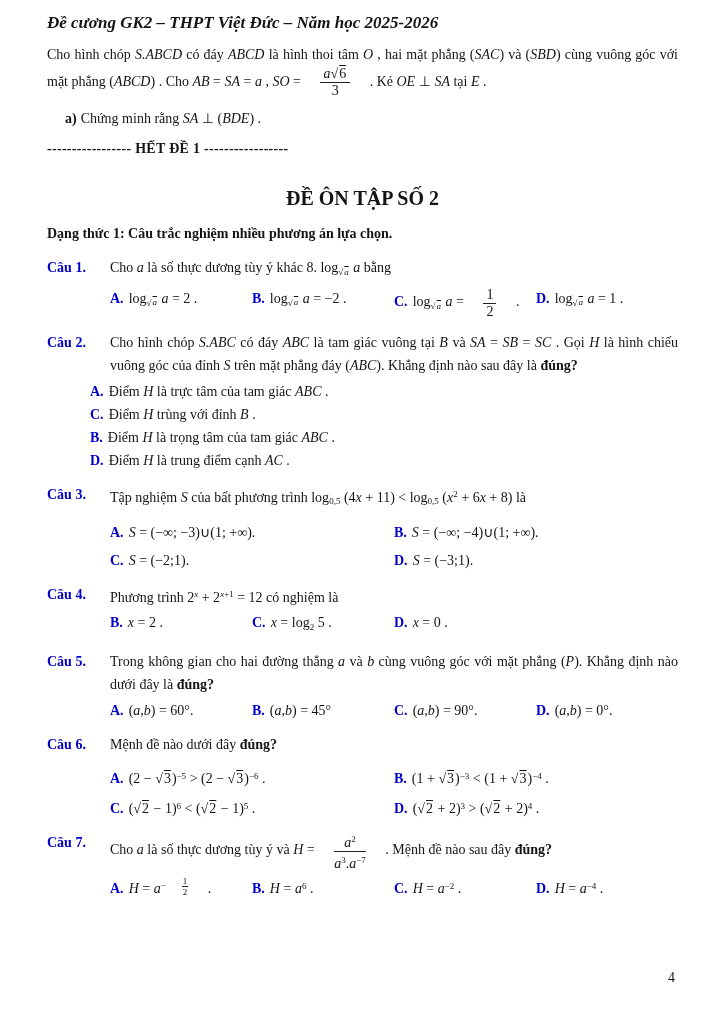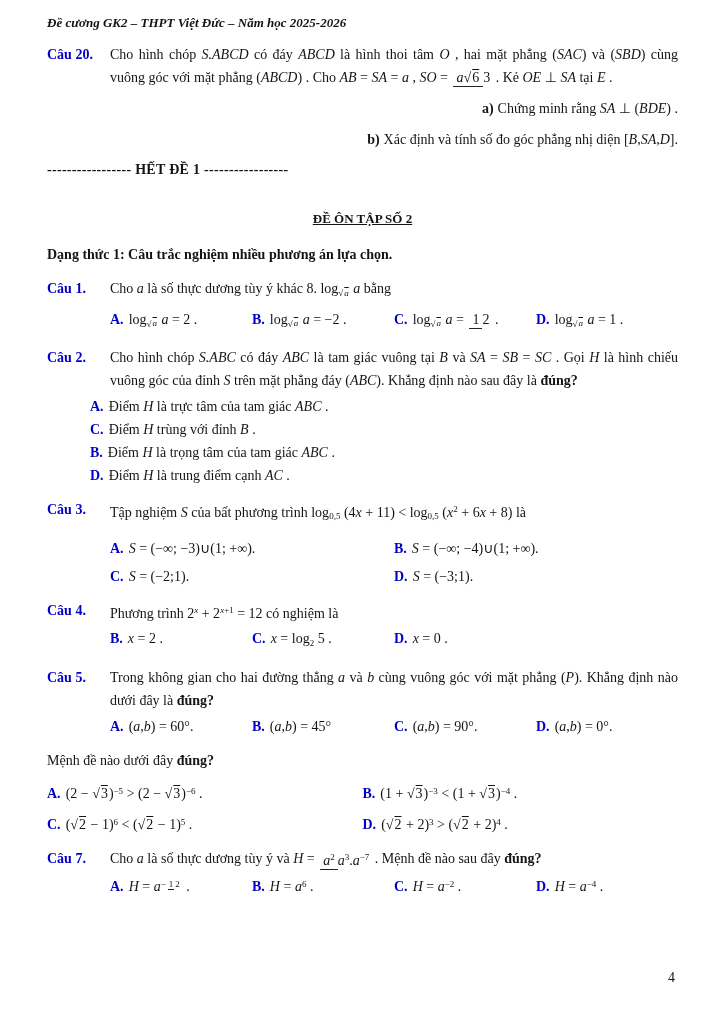--- a/index.html
+++ b/index.html
@@ -8,76 +8,72 @@
     width:725px;height:1024px;
     margin:0 auto;
     background:var(--paper,#ffffff);
     color:var(--ink,#141414);
     font-family:"Liberation Serif", serif;
     font-size:14px;line-height:23px;
     box-sizing:border-box;
     padding:14px 47px 0 47px;
     overflow:hidden;
   }
-  .doc-header{font-style:italic;font-weight:bold;font-size:13px;line-height:18px;}
+  .doc-header{font-style:italic;font-weight:bold;font-size:17px;line-height:18px;}
   .q{display:flex;margin-top:11px;}
   .q-label{flex:0 0 63px;color:var(--accent,#0000C8);font-weight:bold;white-space:nowrap;}
   .q-content{flex:1;min-width:0;}
   .q-body{text-align:justify;}
-  .part{margin-left:43px;margin-top:8px;text-align:right;}
+  .part{margin-left:18px;margin-top:8px;}
   .part-key{font-weight:bold;margin-right:4px;}
   .end-line{font-weight:bold;margin-top:7px;letter-spacing:.3px;}
   .section-titles{margin-top:24px;text-align:center;}
-  .title-line{font-weight:bold;font-size:13px;line-height:28px;text-decoration:underline;}
+  .title-line{font-weight:bold;font-size:20px;line-height:28px;}
   .format-note{margin-top:10px;font-weight:bold;}
   .opts{margin-top:3px;}
   .opts-row4{display:flex;}
   .opts-row4 .opt{width:25%;white-space:nowrap;}
   .opts-grid2{display:flex;flex-wrap:wrap;align-items:flex-end;}
   .opts-grid2 .opt{width:50%;margin-top:5px;white-space:nowrap;}
   .opts-stack .opt{margin-left:-20px;line-height:23px;}
   .opt-key{color:var(--accent,#0000C8);font-weight:bold;margin-right:5px;}
   .rm{font-style:italic;}
   .rb{font-weight:bold;font-family:Liberation Serif, serif;}
   sup,sub{font-size:9px;}
   sup{vertical-align:.5em;}
   sub{vertical-align:-.3em;}
   .sqrt{white-space:nowrap;}
   .sqs{font-style:normal;}
   .rad{text-decoration:overline;padding:0 1px;}
-  .frac{display:inline-flex;flex-direction:row;text-align:center;vertical-align:middle;margin:0 2px;}
+  .frac{display:inline-flex;flex-direction:column;text-align:center;vertical-align:middle;margin:0 16px;}
   .frac .fn{display:block;border-bottom:1px solid #222;padding:0 3px;line-height:16px;}
   .frac .fd{display:block;line-height:16px;}
   sup .frac .fn,sup .frac .fd{line-height:10px;padding:0 1px;}
   .page-number{position:absolute;right:50px;top:966px;}
 </style>
 </head>
 <body>
 
 <div class="page" style="--accent: #0000C8; --ink: #141414; --paper: #ffffff;">
 
   <div class="doc-header">
     <span><span class="rt">Đề cương GK2 – THPT Việt Đức – Năm học 2025-2026</span></span>
   </div>
 
   <div class="q">
-    <div class="q-label">Câu 20.</div>
     <div class="q-content">
       <div class="q-body"><span class="rt">Cho hình chóp </span><span class="rm">S.ABCD</span><span class="rt"> có đáy </span><span class="rm">ABCD</span><span class="rt"> là hình thoi tâm </span><span class="rm">O</span><span class="rt"> , hai mặt phẳng </span><span class="rr">(</span><span class="rm">SAC</span><span class="rr">)</span><span class="rt"> và </span><span class="rr">(</span><span class="rm">SBD</span><span class="rr">)</span><span class="rt"> cùng vuông góc với mặt phẳng </span><span class="rr">(</span><span class="rm">ABCD</span><span class="rr">)</span><span class="rt"> . Cho </span><span class="rm">AB</span><span class="rr"> = </span><span class="rm">SA</span><span class="rr"> = </span><span class="rm">a</span><span class="rt"> , </span><span class="rm">SO</span><span class="rr"> = </span><span class="frac">
             <span class="fn"><span class="rm">a</span><span class="sqrt"><span class="sqs">√</span><span class="rad"><span class="rr">6</span></span></span></span>
             <span class="fd"><span class="rr">3</span></span>
           </span><span class="rt"> . Kẻ </span><span class="rm">OE</span><span class="rr"> ⊥ </span><span class="rm">SA</span><span class="rt"> tại </span><span class="rm">E</span><span class="rt"> .</span></div>
     </div>
   </div>
 
   <div class="part">
     <span class="part-key">a)</span><span><span class="rt">Chứng minh rằng </span><span class="rm">SA</span><span class="rr"> ⊥ (</span><span class="rm">BDE</span><span class="rr">)</span><span class="rt"> .</span></span>
-  </div>
-  <div class="part">
-    <span class="part-key">b)</span><span><span class="rt">Xác định và tính số đo góc phẳng nhị diện </span><span class="rr">[</span><span class="rm">B</span><span class="rr">,</span><span class="rm">SA</span><span class="rr">,</span><span class="rm">D</span><span class="rr">].</span></span>
   </div>
 
   <div class="end-line">----------------- HẾT ĐỀ 1 -----------------</div>
 
   <div class="section-titles">
     <div class="title-line">ĐỀ ÔN TẬP SỐ 2</div>
   </div>
 
   <div class="format-note"><span class="rb">Dạng thức 1: Câu trắc nghiệm nhiều phương án lựa chọn.</span></div>
 
@@ -138,20 +134,21 @@
           <div class="q-body"><span class="rt">Trong không gian cho hai đường thẳng </span><span class="rm">a</span><span class="rt"> và </span><span class="rm">b</span><span class="rt"> cùng vuông góc với mặt phẳng </span><span class="rr">(</span><span class="rm">P</span><span class="rr">)</span><span class="rt">. Khẳng định nào dưới đây là </span><span class="rb">đúng?</span></div>
           <div class="opts opts-row4">
             <div class="opt"><span class="opt-key">A.</span><span><span class="rr">(</span><span class="rm">a</span><span class="rr">,</span><span class="rm">b</span><span class="rr">) = 60°.</span></span></div>
             <div class="opt"><span class="opt-key">B.</span><span><span class="rr">(</span><span class="rm">a</span><span class="rr">,</span><span class="rm">b</span><span class="rr">) = 45°</span></span></div>
             <div class="opt"><span class="opt-key">C.</span><span><span class="rr">(</span><span class="rm">a</span><span class="rr">,</span><span class="rm">b</span><span class="rr">) = 90°.</span></span></div>
             <div class="opt"><span class="opt-key">D.</span><span><span class="rr">(</span><span class="rm">a</span><span class="rr">,</span><span class="rm">b</span><span class="rr">) = 0°.</span></span></div>
           </div>
         </div>
       </div>
       <div class="q">
+        <div class="q-label">Câu 6.</div>
         <div class="q-content">
           <div class="q-body"><span class="rt">Mệnh đề nào dưới đây </span><span class="rb">đúng?</span></div>
           <div class="opts opts-grid2">
             <div class="opt"><span class="opt-key">A.</span><span><span class="rr">(2 − </span><span class="sqrt"><span class="sqs">√</span><span class="rad"><span class="rr">3</span></span></span><span class="rr">)</span><sup><span class="rr">−5</span></sup><span class="rr"> &gt; (2 − </span><span class="sqrt"><span class="sqs">√</span><span class="rad"><span class="rr">3</span></span></span><span class="rr">)</span><sup><span class="rr">−6</span></sup><span class="rr"> .</span></span></div>
             <div class="opt"><span class="opt-key">B.</span><span><span class="rr">(1 + </span><span class="sqrt"><span class="sqs">√</span><span class="rad"><span class="rr">3</span></span></span><span class="rr">)</span><sup><span class="rr">−3</span></sup><span class="rr"> &lt; (1 + </span><span class="sqrt"><span class="sqs">√</span><span class="rad"><span class="rr">3</span></span></span><span class="rr">)</span><sup><span class="rr">−4</span></sup><span class="rr"> .</span></span></div>
             <div class="opt"><span class="opt-key">C.</span><span><span class="rr">(</span><span class="sqrt"><span class="sqs">√</span><span class="rad"><span class="rr">2</span></span></span><span class="rr"> − 1)</span><sup><span class="rr">6</span></sup><span class="rr"> &lt; (</span><span class="sqrt"><span class="sqs">√</span><span class="rad"><span class="rr">2</span></span></span><span class="rr"> − 1)</span><sup><span class="rr">5</span></sup><span class="rr"> .</span></span></div>
             <div class="opt"><span class="opt-key">D.</span><span><span class="rr">(</span><span class="sqrt"><span class="sqs">√</span><span class="rad"><span class="rr">2</span></span></span><span class="rr"> + 2)</span><sup><span class="rr">3</span></sup><span class="rr"> &gt; (</span><span class="sqrt"><span class="sqs">√</span><span class="rad"><span class="rr">2</span></span></span><span class="rr"> + 2)</span><sup><span class="rr">4</span></sup><span class="rr"> .</span></span></div>
           </div>
         </div>
       </div>

